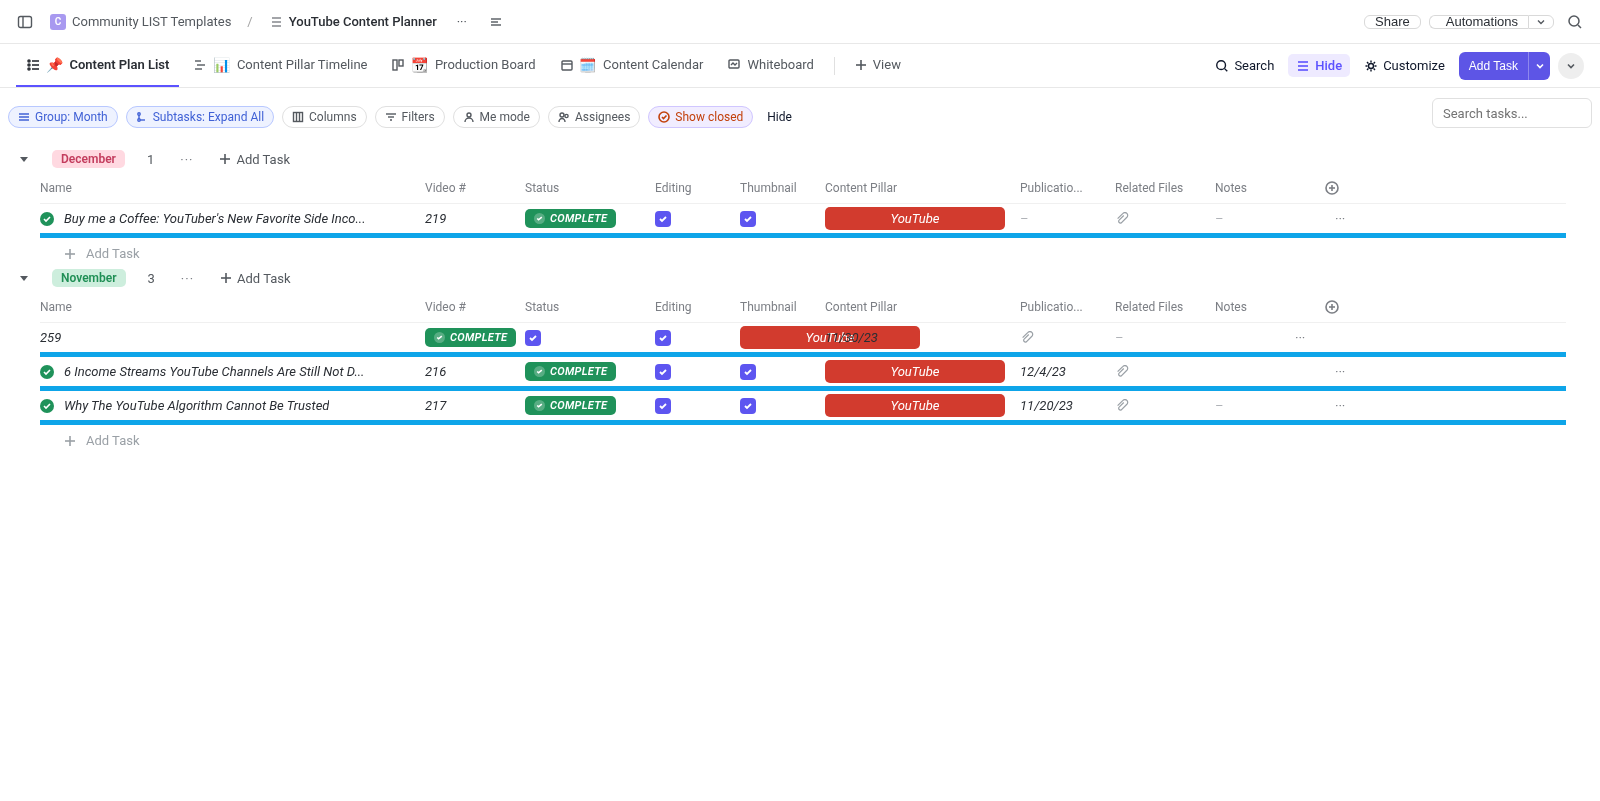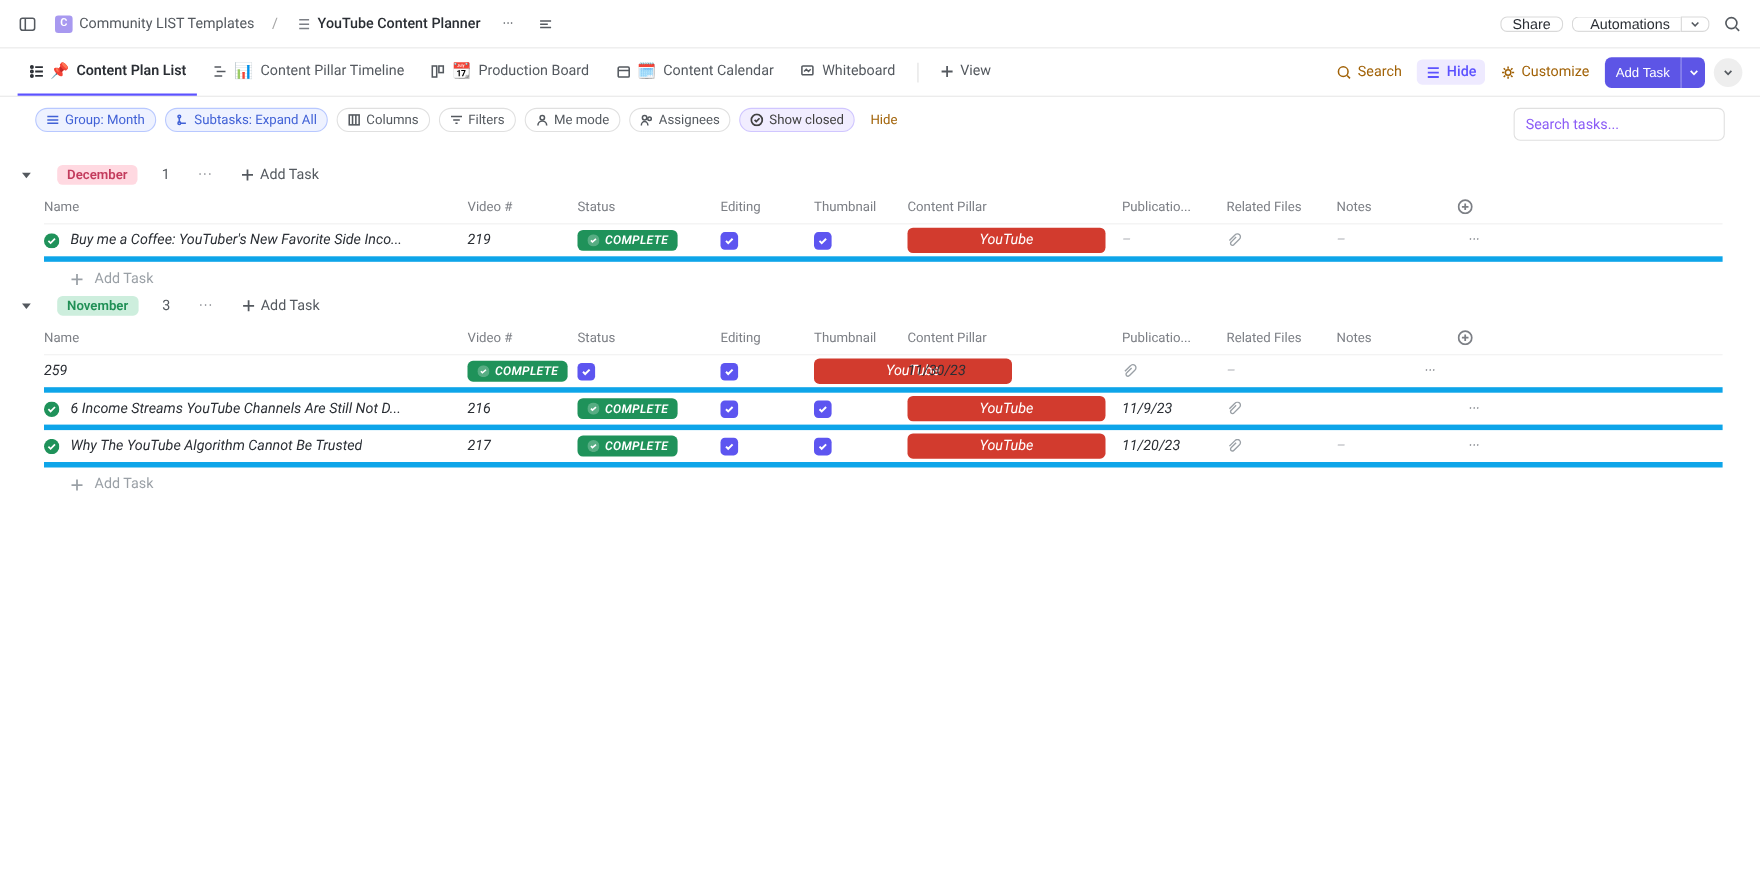--- a/index.html
+++ b/index.html
@@ -23,33 +23,33 @@
 
 
 .tabsrow { display: flex; align-items: center; height: 44px; padding: 0 16px; border-bottom: 1px solid #e8e8e8; justify-content: space-between; }
 .tabs { display: flex; align-items: center; gap: 4px; height: 100%; }
 .tab { display: flex; align-items: center; gap: 6px; padding: 0 10px; height: 100%; cursor: pointer; color: #54595f; border-bottom: 2px solid transparent; }
 .tab.active { color: #2a2e34; font-weight: 600; border-bottom-color: #5c52ff; }
 .tabs-divider { width: 1px; height: 18px; background: #e0e0e0; margin: 0 6px; }
 .tab .emoji { font-size: 14px; }
 .tabsrow-right { display: flex; align-items: center; gap: 8px; }
 .hide-pill { background: #eeeaff; color: #5c52ff; padding: 4px 8px; border-radius: 5px; display: flex; align-items: center; gap: 5px; cursor: pointer; font-weight:500; }
-.ghost-btn { display: flex; align-items: center; gap: 5px; color: #a16207; cursor: pointer; padding: 4px 6px; border-radius: 5px; }
+.ghost-btn { display: flex; align-items: center; gap: 5px; color: #0f172a; cursor: pointer; padding: 4px 6px; border-radius: 5px; }
 .add-task-btn { background: #5d55e6; color: #fff; border: none; border-radius: 6px 0 0 6px; height: 28px; padding: 0 10px; font-size: 12px; font-weight: 500; cursor: pointer; }
 .add-task-split { display: flex; }
 .add-task-caret { background: #5d55e6; border-left: 1px solid rgba(255,255,255,.3); width: 22px; border-radius: 0 6px 6px 0; display: flex; align-items: center; justify-content: center; cursor: pointer; color:#fff; }
 .circle-caret { width: 26px; height: 26px; border-radius: 50%; background: #eeeeee; display: flex; align-items: center; justify-content: center; cursor: pointer; }
 
 
-.filterrow { display:flex; align-items:flex-start; padding: 10px 32px; gap: 8px; }
+.filterrow { display:flex; align-items:flex-end; padding: 10px 8px; gap: 8px; }
 .pill { display:flex; align-items:center; gap:5px; border:1px solid #e0e0e0; border-radius: 999px; padding: 3px 9px; font-size:12px; color:#54595f; cursor:pointer; }
 .pill.active-blue { border-color:#b8c8ff; background:#eef2ff; color:#4061d6; }
-.pill.active-purple { border-color:#d0c6ff; background:#f1edff; color:#404040; }
+.pill.active-purple { border-color:#d0c6ff; background:#f1edff; color:#c2410c; }
 .filterrow .spacer { flex:1; }
-.search-box { border:1px solid #e0e0e0; border-radius:6px; height:30px; width:192px; padding:0 10px; font-size:13px; color:#8b5cf6; display:flex; align-items:center; }
+.search-box { border:1px solid #e0e0e0; border-radius:6px; height:30px; width:160px; padding:0 10px; font-size:13px; color:#737373; display:flex; align-items:center; }
 
 
 .content { padding: 4px 0 40px 0; }
 .group { margin-top: 4px; }
 .group-header { display:flex; align-items:center; gap:22px; padding: 4px 18px; }
 .collapse-caret { color:#54595f; cursor:pointer; }
 .month-pill { border-radius: 5px; padding: 2px 9px; font-size: 12px; font-weight: 600; cursor:pointer; }
 .month-pill.dec { background:#ffd9e1; color:#c33c5d; }
 .month-pill.nov { background:#cdeedd; color:#1f8f55; }
 .group-count { color:#54595f; font-size:13px; }
@@ -485,21 +485,21 @@
     <div>
       <span class="chk">
         <svg width="10" height="10" viewBox="0 0 10 10" fill="none" stroke="#fff" stroke-width="1.8">
                   <polyline points="2,5 4,7 8,3"></polyline>
                 </svg>
       </span>
     </div>
     <div>
       <div class="pillar-pill">YouTube</div>
     </div>
-    <div>11/9/23</div>
+    <div>12/4/23</div>
     <div class="clip">
       <svg width="14" height="14" viewBox="0 0 16 16" fill="none" stroke="currentColor" stroke-width="1.4">
                 <path d="M10 4l-5 5a2 2 0 102.8 2.8l5.5-5.5a3.2 3.2 0 10-4.5-4.5L3 7.5"></path>
               </svg>
     </div>
     <div class="dash"></div>
     <div class="row-more">···</div>
   </div>
 
   <div class="trow">

